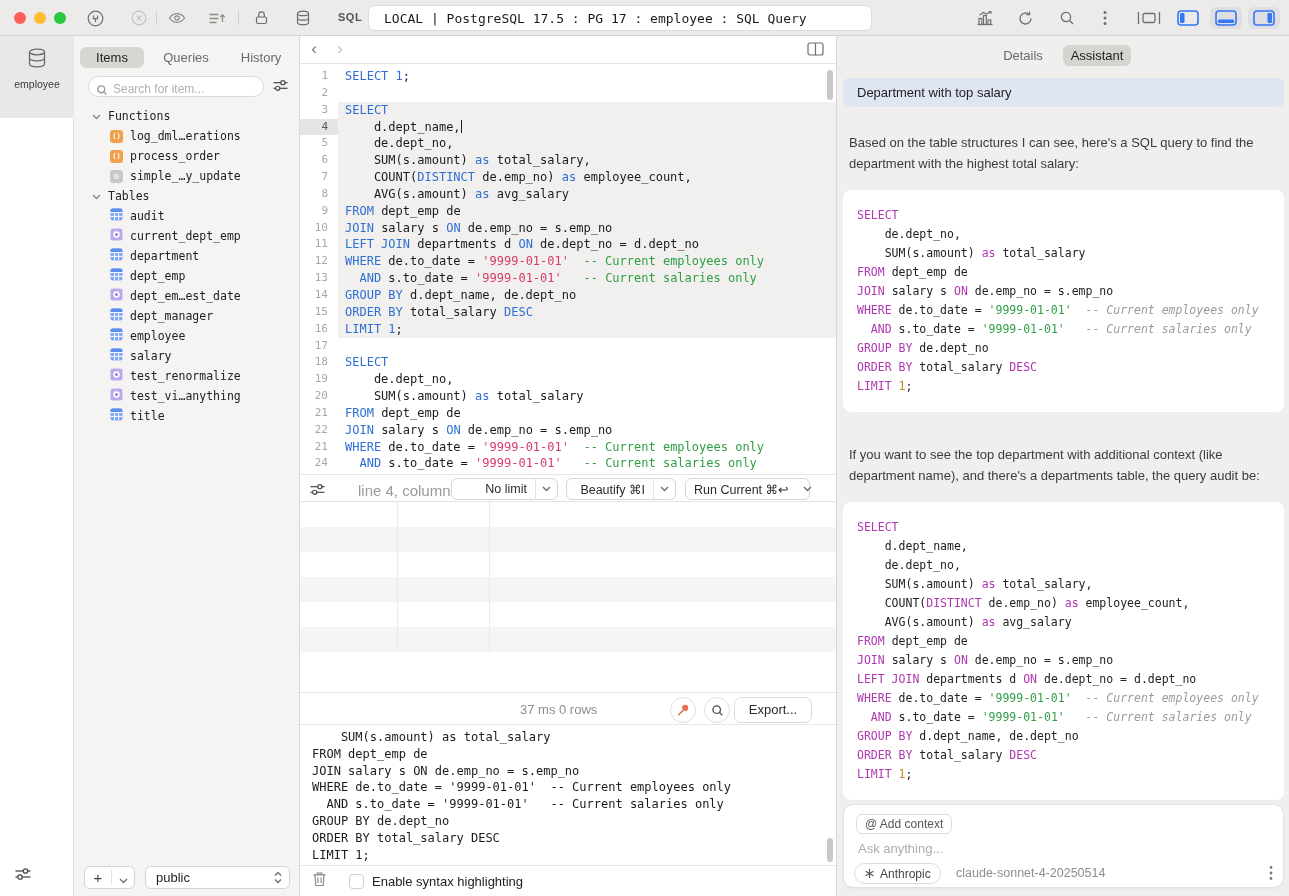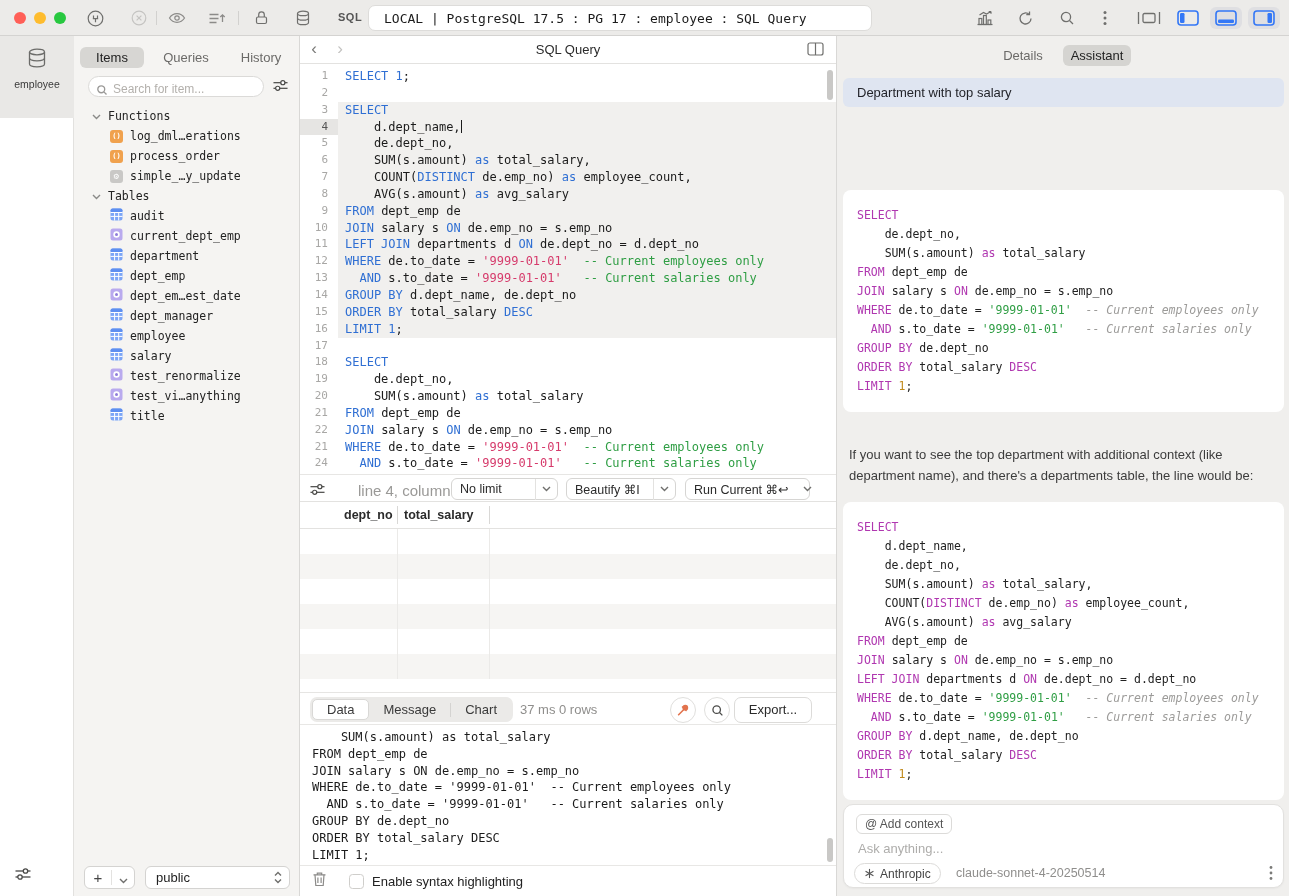--- a/index.html
+++ b/index.html
@@ -77,21 +77,21 @@
   .pal-editor .tk-c { color:#2f9e44; }
   .pal-editor .tk-n { color:#2f6fd3; }
   .caret { display:inline-block; width:1.5px; height:13px; background:#1b1b1b; vertical-align:-2px; }
   .scroll-thumb { position:absolute; width:6px; border-radius:3px; background:#c9c8c6; }
 
   .ed-status { position:absolute; left:0; top:438px; width:536px; height:28px; border-top:1px solid #e7e6e4;
                border-bottom:1px solid #e3e2e0; }
   .pos-text { position:absolute; left:34px; top:7px; font-family:Liberation Sans, sans-serif; font-size:15px; color:#9a9997;margin-left:24px; }
   .dd-btn { position:absolute; top:3px; height:22px; background:#fff; border:1px solid #d6d5d3; border-radius:6px;
             display:flex; align-items:center; font-size:12.5px; color:#2b2b2b; }
-  .dd-btn .lbl { padding:0 8px; flex:1; text-align:left; white-space:nowrap; }
+  .dd-btn .lbl { padding:0 8px; flex:1; text-align:right; white-space:nowrap; }
   .dd-btn .vdiv { width:1px; height:21px; background:#e3e2e0; }
   .dd-btn .chev { padding:0 6px; display:flex; }
 
   .grid { position:absolute; left:0; top:466px; width:536px; height:190px; }
   .grid-hdr { display:flex; height:27px; border-bottom:1px solid #e3e2e0; align-items:center; }
   .gh-cell { font-size:12.5px; font-weight:600; color:#2b2b2b; padding-left:6px; height:18px; line-height:18px;
              border-right:1px solid #d9d8d6; }
   .gh-gutter { flex:0 0 38px; border:none; }
   .grid-row { display:flex; height:25px; }
   .grid-row:nth-child(even) { background:#f6f5f3; }
@@ -422,21 +422,20 @@
             <path d="M1 4.5L4 1.5l3 3M1 8.5l3 3 3-3"></path>
           </svg>
       </div>
     </div>
   </div>
 
   <div class="editor-col">
     <div class="ed-tabbar">
       <span class="nav-arrow" style="left:4px">‹</span>
       <span class="nav-arrow dim" style="left:30px">›</span>
-      <div class="ed-title">SQL Query</div>
       <span class="ed-split">
         <svg width="17" height="14" viewBox="0 0 17 14" fill="none" stroke="#6f6f6d" stroke-width="1.2">
             <rect x="1" y="1" width="15" height="12" rx="2"></rect>
             <path d="M8.5 1v12"></path>
           </svg>
       </span>
     </div>
 
     <div class="ed-area pal-editor" id="editor-lines" style="padding-top: 4px;">
         <div class="ed-row">
@@ -571,25 +570,20 @@
         <span class="vdiv"></span>
         <span class="chev">
             <svg width="9" height="6" viewBox="0 0 9 6" fill="none" stroke="#6f6f6d" stroke-width="1.4">
               <path d="M1 1l3.5 3.5L8 1"></path>
             </svg>
           </span>
       </div>
     </div>
 
     <div class="grid" id="results-grid">
-        <div class="grid-hdr">
-          <span class="gh-cell gh-gutter"></span>
-          <span class="gh-cell" style="width: 60px;">dept_no</span>
-          <span class="gh-cell" style="width: 92px;">total_salary</span>
-        </div>
         <div>
           <div class="grid-row">
             <span class="g-cell g-gutter"></span>
             <span class="g-cell" style="width: 60px;"></span>
             <span class="g-cell" style="width: 92px;"></span>
           </div>
           <div class="grid-row">
             <span class="g-cell g-gutter"></span>
             <span class="g-cell" style="width: 60px;"></span>
             <span class="g-cell" style="width: 92px;"></span>
@@ -611,26 +605,20 @@
           </div>
           <div class="grid-row">
             <span class="g-cell g-gutter"></span>
             <span class="g-cell" style="width: 60px;"></span>
             <span class="g-cell" style="width: 92px;"></span>
           </div>
         </div>
       </div>
 
     <div class="bp-tabs">
-      <div class="seg">
-        <span class="seg-item active">Data</span>
-        <span class="seg-item">Message</span>
-        <span class="seg-div"></span>
-        <span class="seg-item">Chart</span>
-      </div>
       <span class="bp-status">37 ms 0 rows</span>
       <span class="circle-btn" style="left:370px">
         <svg width="14" height="14" viewBox="0 0 14 14">
             <circle cx="9.3" cy="4.7" r="2.9" fill="#e2734d"></circle>
             <path d="M7.6 6.7L2.6 11.7" stroke="#e2734d" stroke-width="1.6" stroke-linecap="round"></path>
             <path d="M6 3.5l4.5 4.5" stroke="#e2734d" stroke-width="1.2"></path>
           </svg>
       </span>
       <span class="circle-btn" style="left:404px">
         <svg width="13" height="13" viewBox="0 0 16 16" fill="none" stroke="#4a4a48" stroke-width="1.6">
@@ -667,35 +655,36 @@
   </div>
 
   <div class="right">
     <span class="rt-tab" style="left:158px;width:56px">Details</span>
     <span class="rt-tab active" style="left:226px;width:68px">Assistant</span>
 
     <div class="session-bar">
       <span>Department with top salary</span>
     </div>
 
+    <div class="ai-para" style="top:96px">Based on the table structures I can see, here's a SQL query to find the department with the highest total salary:</div>
 
     <div class="ai-card pal-ai" id="ai-code-1" style="top:154px">
         <div class="ai-line"><span class="tk-k">SELECT</span></div>
         <div class="ai-line"><span class="tk-p">    de.dept_no,</span></div>
         <div class="ai-line"><span class="tk-p">    SUM(s.amount) </span><span class="tk-k">as</span><span class="tk-p"> total_salary</span></div>
         <div class="ai-line"><span class="tk-k">FROM</span><span class="tk-p"> dept_emp de</span></div>
         <div class="ai-line"><span class="tk-k">JOIN</span><span class="tk-p"> salary s </span><span class="tk-k">ON</span><span class="tk-p"> de.emp_no = s.emp_no</span></div>
         <div class="ai-line"><span class="tk-k">WHERE</span><span class="tk-p"> de.to_date = </span><span class="tk-s">'9999-01-01'</span><span class="tk-p">  </span><span class="tk-c">-- Current employees only</span></div>
         <div class="ai-line"><span class="tk-p">  </span><span class="tk-k">AND</span><span class="tk-p"> s.to_date = </span><span class="tk-s">'9999-01-01'</span><span class="tk-p">   </span><span class="tk-c">-- Current salaries only</span></div>
         <div class="ai-line"><span class="tk-k">GROUP BY</span><span class="tk-p"> de.dept_no</span></div>
         <div class="ai-line"><span class="tk-k">ORDER BY</span><span class="tk-p"> total_salary </span><span class="tk-k">DESC</span></div>
         <div class="ai-line"><span class="tk-k">LIMIT</span><span class="tk-p"> </span><span class="tk-n">1</span><span class="tk-p">;</span></div>
       </div>
 
-    <div class="ai-para" style="top:408px">If you want to see the top department with additional context (like department name), and there's a departments table, the line would be:</div>
+    <div class="ai-para" style="top:408px">If you want to see the top department with additional context (like department name), and there's a departments table, the query audit be:</div>
 
     <div class="ai-card pal-ai" id="ai-code-2" style="top:466px">
         <div class="ai-line"><span class="tk-k">SELECT</span></div>
         <div class="ai-line"><span class="tk-p">    d.dept_name,</span></div>
         <div class="ai-line"><span class="tk-p">    de.dept_no,</span></div>
         <div class="ai-line"><span class="tk-p">    SUM(s.amount) </span><span class="tk-k">as</span><span class="tk-p"> total_salary,</span></div>
         <div class="ai-line"><span class="tk-p">    COUNT(</span><span class="tk-k">DISTINCT</span><span class="tk-p"> de.emp_no) </span><span class="tk-k">as</span><span class="tk-p"> employee_count,</span></div>
         <div class="ai-line"><span class="tk-p">    AVG(s.amount) </span><span class="tk-k">as</span><span class="tk-p"> avg_salary</span></div>
         <div class="ai-line"><span class="tk-k">FROM</span><span class="tk-p"> dept_emp de</span></div>
         <div class="ai-line"><span class="tk-k">JOIN</span><span class="tk-p"> salary s </span><span class="tk-k">ON</span><span class="tk-p"> de.emp_no = s.emp_no</span></div>

